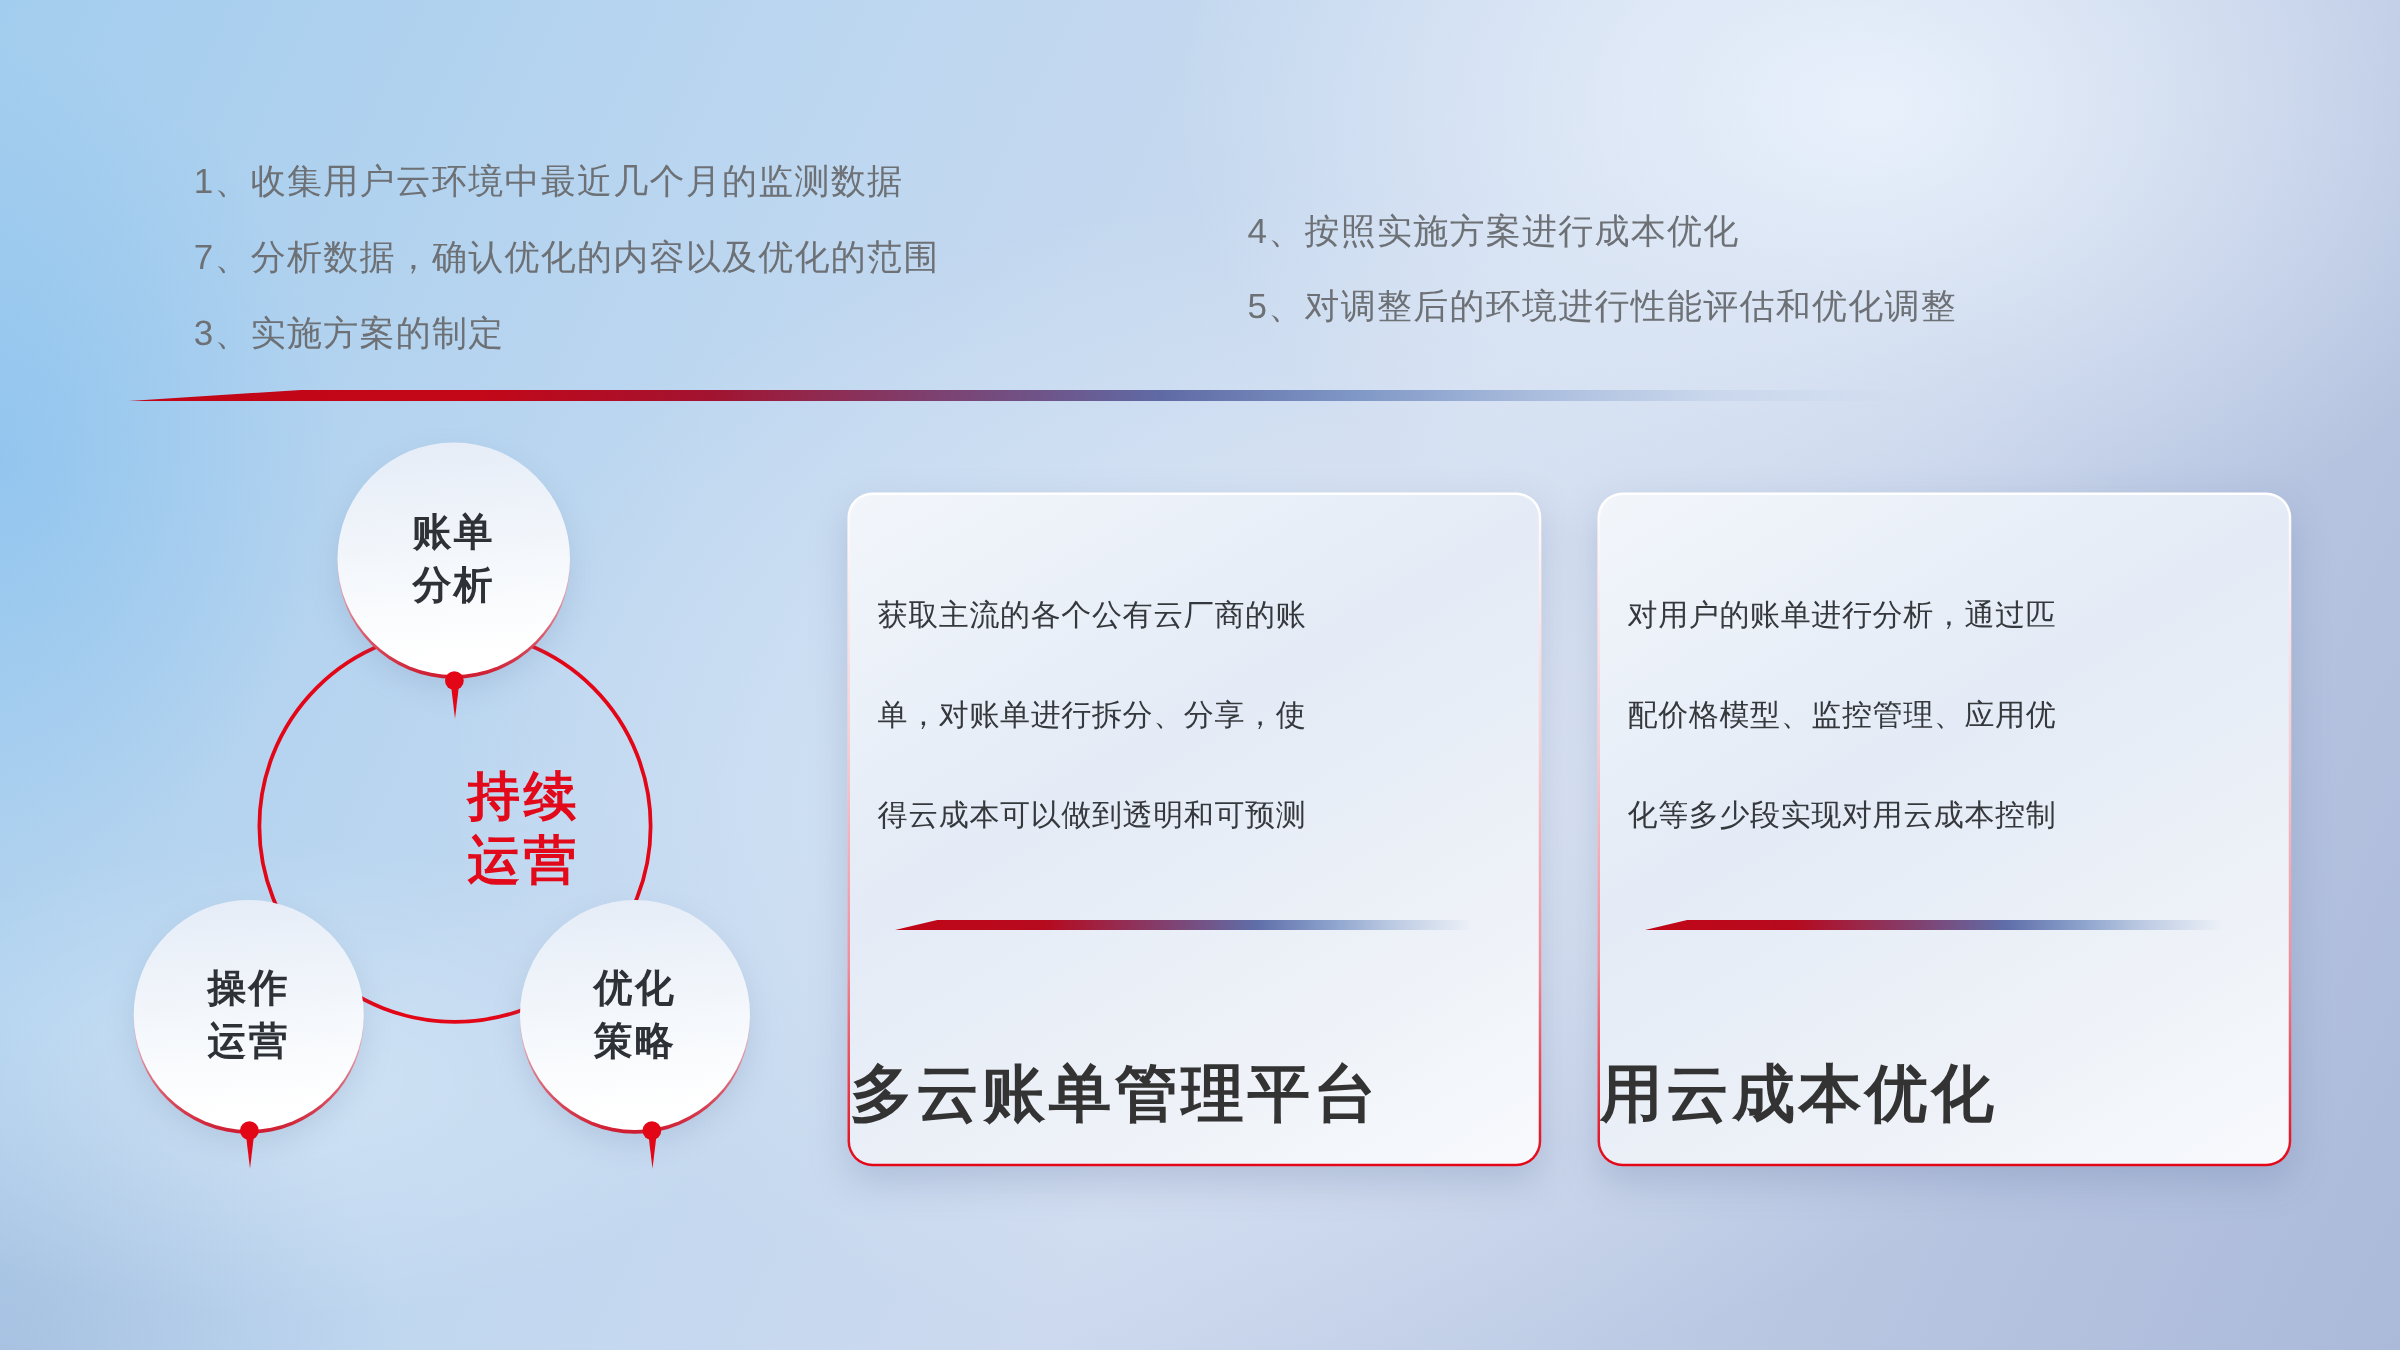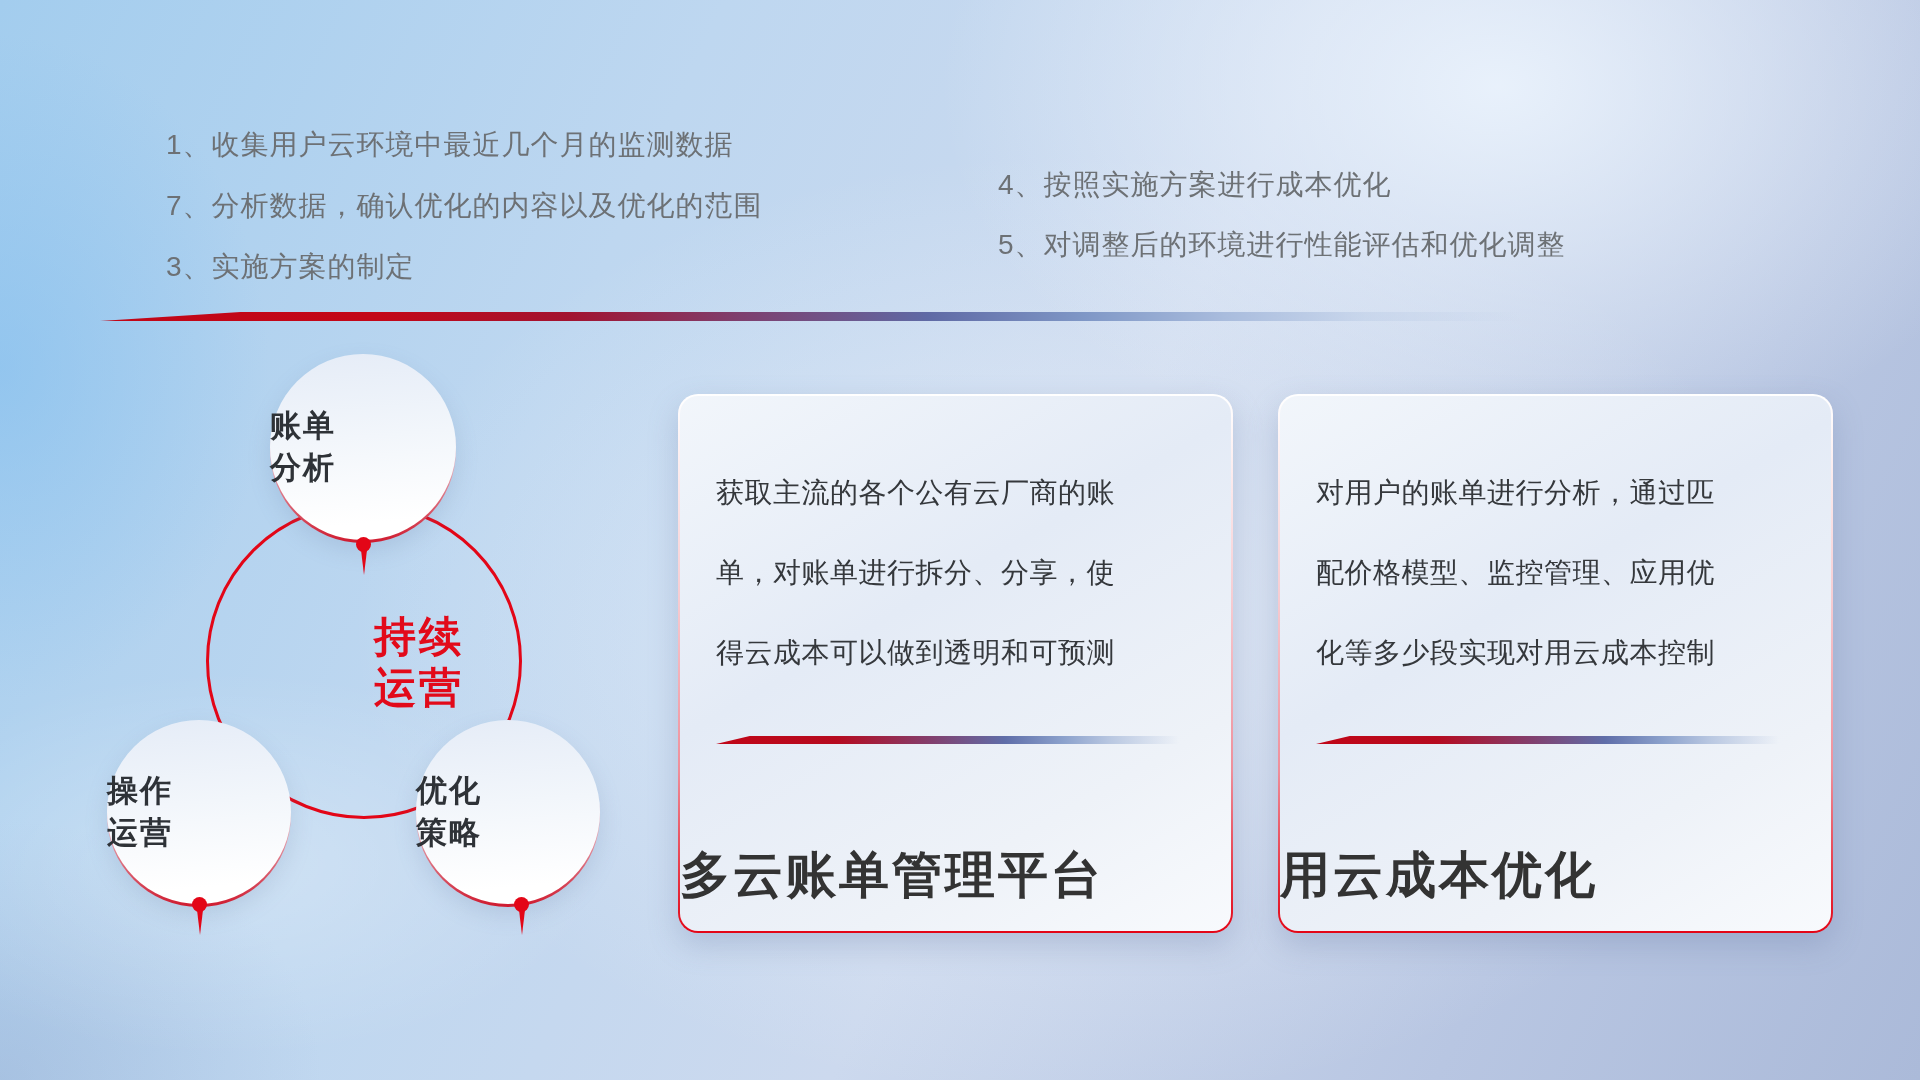--- a/index.html
+++ b/index.html
@@ -15,21 +15,21 @@
       radial-gradient(620px 320px at 12% 80%, rgba(255,255,255,0.28), rgba(255,255,255,0) 60%),
       radial-gradient(520px 420px at 0% 100%, rgba(140,160,200,0.35), rgba(140,160,200,0) 62%),
       linear-gradient(115deg, #a3cdee 0%, #bed7f0 30%, #ccd9ee 55%, #b8c6e2 80%, #abbad9 100%);
   }
 
   .pre { white-space:pre-line; }
 
   
   .step-list { position:absolute; color:#6d7175; font-size:28px; letter-spacing:1px; }
   .step-list .step { line-height:61px; }
-  .list-left  { left:155px; top:114px;margin-left:11px; }
+  .list-left  { left:155px; top:114px; }
   .list-right { left:998px; top:155px; }
   .list-right .step { line-height:60px; }
 
   
   .swoosh {
     position:absolute; left:100px; top:312px; width:1562px; height:9px;
     background:linear-gradient(90deg,#c10617 0%, #c30718 18%, #a21330 30%, #7e3f6e 41%,
                #5f6aa5 53%, #7f97c6 63%, #a9bcdd 72%, rgba(190,206,231,0.55) 81%,
                rgba(203,215,236,0) 91%);
     clip-path:polygon(0 100%, 9% 0, 100% 0, 100% 100%);
@@ -39,21 +39,21 @@
   .ring {
     position:absolute; left:206px; top:503px; width:316px; height:316px;
     border:3px solid #e30617; border-radius:50%;
   }
   .node { position:absolute; }
   .node .rim  { position:absolute; inset:0; border-radius:50%;
                 background:linear-gradient(180deg, rgba(247,191,198,0) 30%, #f3a6b0 62%, #e30617 100%); }
   .node .face { position:absolute; inset:0; transform:translateY(-3px); border-radius:50%;
                 background:linear-gradient(175deg, #e5ecf7 0%, #f2f6fb 45%, #ffffff 88%);
                 box-shadow:0 10px 22px rgba(110,130,170,0.22);
-                display:flex; align-items:center; text-align:center; }
+                display:flex; align-items:center; justify-content:center; text-align:center; }
   .node-top   { left:270px; top:357px; width:186px; height:186px; }
   .node-left  { left:107px; top:723px; width:184px; height:184px; }
   .node-right { left:416px; top:723px; width:184px; height:184px; }
   .node-label { font-size:31px; line-height:42px; font-weight:600; color:#2e3237; letter-spacing:2px; }
 
   .ring-label {
     position:absolute; left:264px; top:611px; width:200px; text-align:right;
     font-size:42px; line-height:51px; font-weight:800; color:#e20a1a; letter-spacing:3px;
   }
 
@@ -73,22 +73,22 @@
     background:linear-gradient(180deg, #ffffff 0%, #f6ccd2 38%, #ef8e9a 70%, #e30617 100%);
     box-shadow:0 12px 30px rgba(100,120,160,0.28);
   }
   .card-1 { left:678px; }
   .card-2 { left:1278px; }
   .card-inner {
     position:relative; width:100%; height:100%; border-radius:18px; overflow:hidden;
     background:linear-gradient(150deg, #f2f6fb 0%, #e4ebf6 40%, #eef2f8 75%, #f8fafd 100%);
   }
   .card-body {
-    position:absolute; left:36px; right:36px; top:57px;
-    font-size:28px; line-height:80px; color:#35383c; letter-spacing:0.5px;
+    position:absolute; left:22px; right:36px; top:57px;
+    font-size:24px; line-height:80px; color:#35383c; letter-spacing:0.5px;
   }
   .card-line {
     position:absolute; left:36px; top:340px; width:482px; height:8px;
     background:linear-gradient(90deg,#c10617 0%, #b60a1f 25%, #81406f 45%, #5f6ea9 60%,
                #8ba1cc 72%, rgba(173,190,220,0.8) 82%, rgba(203,215,236,0) 96%);
     clip-path:polygon(0 100%, 7% 0, 100% 0, 100% 100%);
   }
   .card-title {
     position:absolute; left:0; right:0; top:444px; text-align:left;
     font-size:50px; line-height:70px; font-weight:700; color:#333333; letter-spacing:3px;

